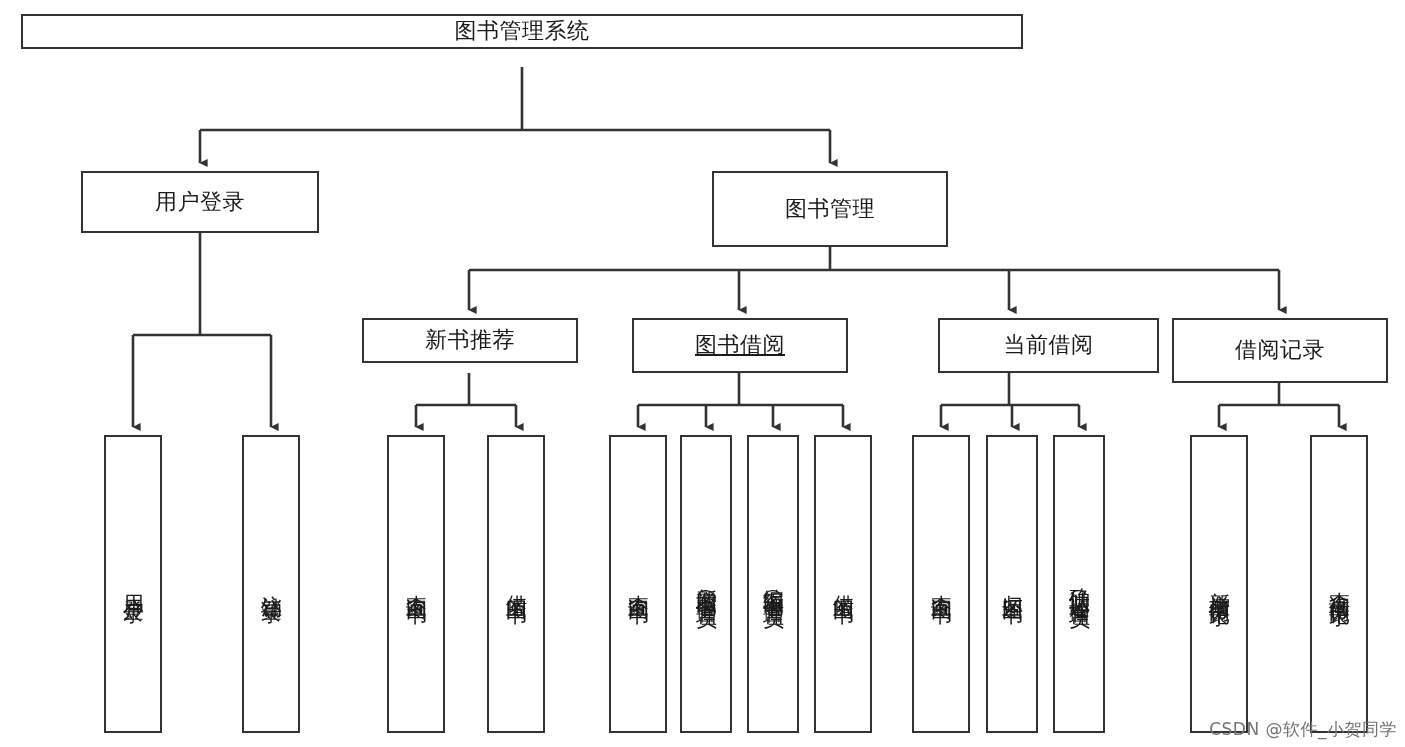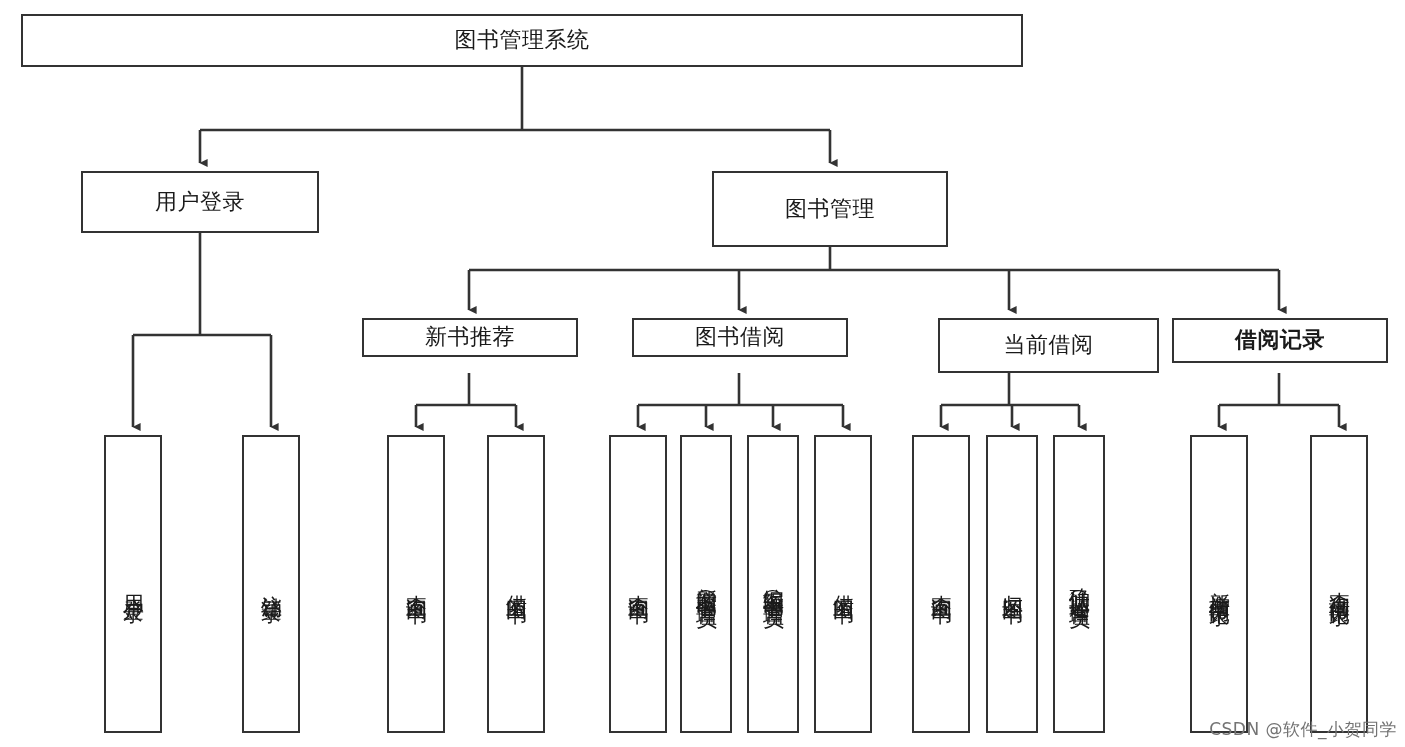--- a/index.html
+++ b/index.html
@@ -115,45 +115,45 @@
       <path d="M1012,405 L1012,427" marker-end="url(#arrow)"></path>
       <path d="M1079,405 L1079,427" marker-end="url(#arrow)"></path>
 
       <path d="M1279,373 L1279,405"></path>
       <path d="M1219,405 L1339,405"></path>
       <path d="M1219,405 L1219,427" marker-end="url(#arrow)"></path>
       <path d="M1339,405 L1339,427" marker-end="url(#arrow)"></path>
     </g>
   </svg>
 
-  <div class="node horizontal" style="left:21px; top:14px; width:1002px; height:53px;">
+  <div class="node horizontal" style="left:21px; top:14px; width:1002px; height:35px;">
     <span class="label">图书管理系统</span>
   </div>
 
   <div class="node horizontal" style="left:81px; top:171px; width:238px; height:62px;">
     <span class="label">用户登录</span>
   </div>
 
   <div class="node horizontal" style="left:712px; top:171px; width:236px; height:76px;">
     <span class="label">图书管理</span>
   </div>
 
-  <div class="node horizontal" style="left:362px; top:318px; width:216px; height:39px;">
+  <div class="node horizontal" style="left:362px; top:318px; width:216px; height:45px;">
     <span class="label">新书推荐</span>
   </div>
 
-  <div class="node horizontal" style="left:632px; top:318px; width:216px; height:39px;">
+  <div class="node horizontal" style="left:632px; top:318px; width:216px; height:55px;text-decoration:underline;">
     <span class="label">图书借阅</span>
   </div>
 
   <div class="node horizontal" style="left:902px; top:318px; width:221px; height:55px;margin-left:36px;">
     <span class="label">当前借阅</span>
   </div>
 
-  <div class="node horizontal" style="left:1172px; top:318px; width:216px; height:45px;font-weight:bold;">
+  <div class="node horizontal" style="left:1172px; top:318px; width:216px; height:65px;">
     <span class="label">借阅记录</span>
   </div>
 
   <div class="node vertical" style="left:104px; top:435px; width:58px; height:298px;">
     <span class="label">用户登录</span>
   </div>
 
   <div class="node vertical" style="left:242px; top:435px; width:58px; height:298px;">
     <span class="label">注销登录</span>
   </div>

